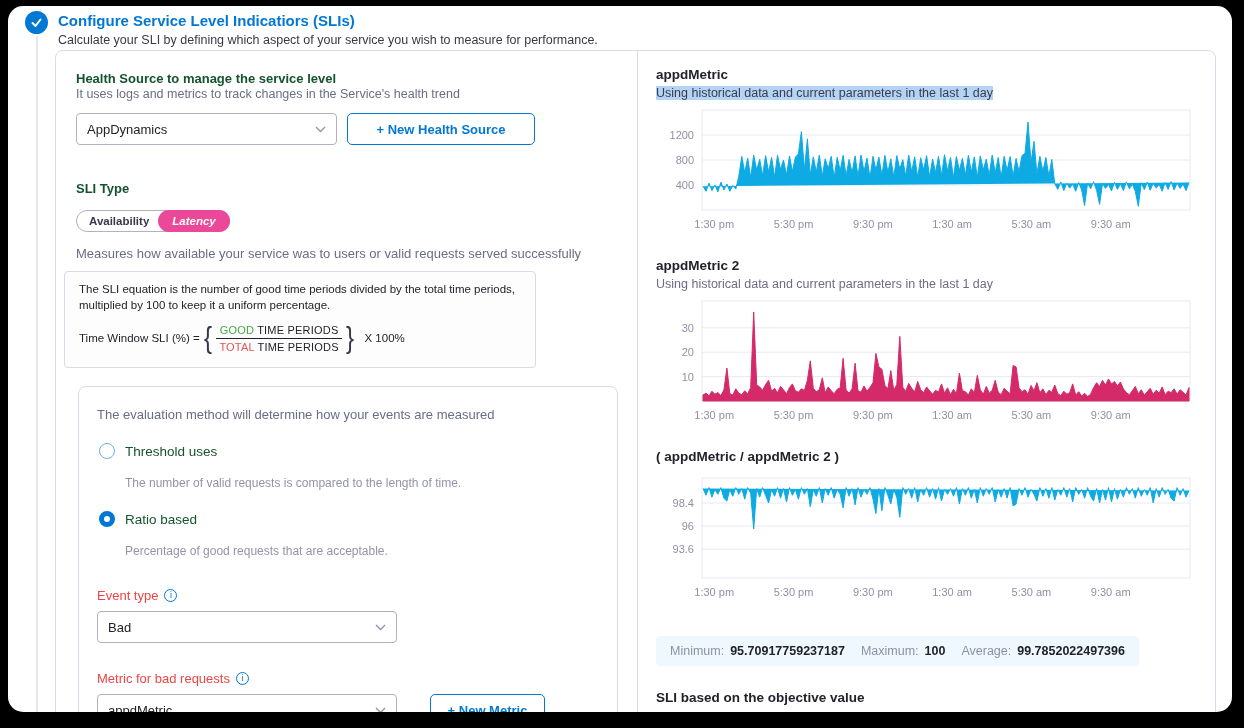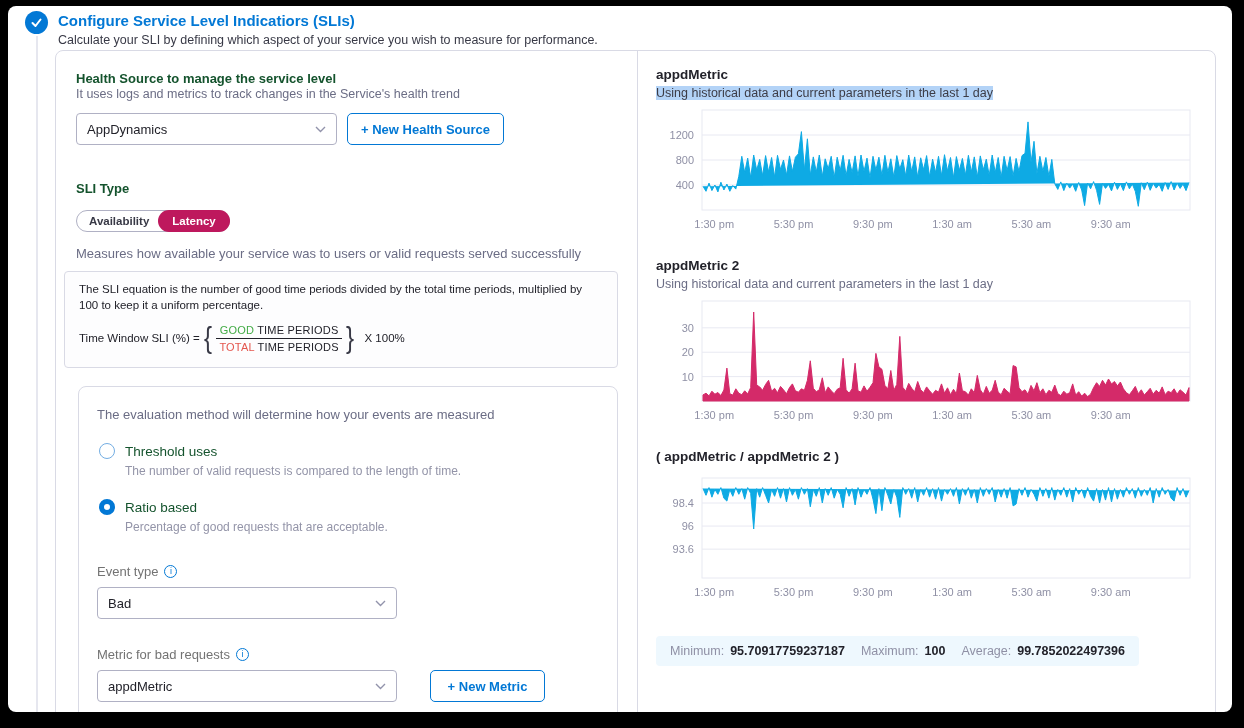--- a/index.html
+++ b/index.html
@@ -1,55 +1,55 @@
 <!DOCTYPE html>
 <html><head>
 <meta charset="utf-8">
 <style>
   * { margin:0; padding:0; box-sizing:border-box; }
   html,body { width:1244px; height:728px; background:#000; font-family:"Liberation Sans", sans-serif; }
-  .page { position:absolute; left:8px; top:6px; width:1224px; height:706px; background:#fff; border-radius:8px; overflow:hidden; }
+  .page { position:absolute; left:8px; top:6px; width:1224px; height:706px; background:#fff; border-radius:15px; overflow:hidden; }
 
   .stepper-line { position:absolute; left:28px; top:30px; bottom:0; width:2px; background:#e6e7ef; }
   .step-check { position:absolute; left:17px; top:5px; width:23px; height:23px; border-radius:50%; background:#0278d5; display:flex; align-items:center; justify-content:center; }
   .hdr-title { position:absolute; left:50px; top:6px; font-size:15px; font-weight:bold; color:#0278d5; }
   .hdr-sub { position:absolute; left:50px; top:27px; font-size:12.5px; color:#383946; }
 
   .card { position:absolute; left:47px; top:44px; width:1161px; height:700px; border:1px solid #d9dae5; border-radius:8px; display:flex; background:#fff; }
   .left-pane { width:582px; border-right:1px solid #d9dae5; padding:20px 20px 0 20px; }
   .right-pane { flex:1; padding:16px 0 0 18px; }
 
   .lbl-bold { font-size:13px; font-weight:bold; color:#14532d; }
   .lbl-gray { font-size:12.5px; color:#6b6d85; }
   .row { display:flex; align-items:flex-start; }
 
   .select { height:32px; border:1px solid #b0b1c4; border-radius:4px; background:#fff; display:flex; align-items:center; padding:0 10px; font-size:13px; color:#22222a; }
   .select .val { flex:1; }
   .btn-outline { height:32px; border:1.5px solid #0278d5; border-radius:5px; background:#fff; color:#0278d5; font-weight:bold; font-size:13px; display:flex; align-items:center; justify-content:center; cursor:pointer; }
 
   .pills { display:inline-flex; border:1px solid #b0b1c4; border-radius:999px; align-items:center; }
   .pill { font-size:11.5px; font-weight:bold; color:#383946; padding:4px 10px 4px 12px; }
-  .pill.dark { background:#be185d; color:#fff; border-radius:999px; margin:-1px; padding:5px 14px; }
-
-  .eq-box { margin-left:-12px; width:554px; border:1px solid #d9dae5; border-radius:4px; background:#fdfdfe; padding:10px 14px 12px 14px; margin-top:10px; }
+  .pill.dark { background:#ec4899; color:#fff; border-radius:999px; margin:-1px; padding:5px 14px;font-style:italic; }
+
+  .eq-box { margin-left:-12px; width:472px; border:1px solid #d9dae5; border-radius:4px; background:#fdfdfe; padding:10px 14px 12px 14px; margin-top:10px; }
   .eq-box p { font-size:11.5px; color:#22222a; line-height:1.35; }
   .eq-row { display:flex; align-items:center; margin-top:8px; font-size:11.5px; color:#22222a; }
   .frac { text-align:center; font-size:11px; letter-spacing:.2px; }
   .frac .num { display:block; border-bottom:1px solid #22222a; padding:0 4px 2px 4px; }
   .frac .den { display:block; padding-top:2px; }
   .good { color:#42ab45; }
   .total { color:#e4564e; }
   .brace { font-size:30px; font-weight:300; color:#383946; transform:scaleX(.8); margin:0 3px; }
 
   .eval-card { margin-top:18px; margin-left:2px; width:540px; border:1px solid #d9dae5; border-radius:8px; padding:16px 18px 20px 18px; }
   .radio-row { display:flex; margin-top:20px; }
   .radio { width:16px; height:16px; border-radius:50%; border:1.5px solid #74aee3; background:#fff; margin:1px 10px 0 2px; flex:none; }
   .radio.on { border:5px solid #0278d5; }
-  .radio-sub { font-size:12px; color:#9394a8; margin-top:4px; }
-  .field-lbl { font-size:13px; color:#737373; display:flex; align-items:center; }
+  .radio-sub { font-size:12px; color:#9394a8; margin-top:16px; }
+  .field-lbl { font-size:13px; color:#ef4444; display:flex; align-items:center; }
   .info-icon { width:13px; height:13px; border:1px solid #0278d5; border-radius:50%; color:#0278d5; font-size:9px; line-height:11px; text-align:center; margin-left:6px; font-style:normal; }
   .info-icon::after { content:"i"; }
 
   .chevron-icon { width:11px; height:7px; }
 
   .c-title { font-size:13.5px; font-weight:bold; color:#22222a; }
   .c-sub { font-size:12.5px; color:#6b6d85; margin-top:4px; }
   .c-sub .hl { background:#b3d3f7; color:#3c3c46; }
   .chart-block { margin-bottom:16px; }
   svg text { font-family:"Liberation Sans", sans-serif; }
@@ -78,21 +78,21 @@
     <div class="left-pane">
       <div class="lbl-bold">Health Source to manage the service level</div>
       <div class="lbl-gray" style="margin-top:1px">It uses logs and metrics to track changes in the Service's health trend</div>
       <div class="row" style="margin-top:12px">
         <div class="select" style="width:261px">
           <span class="val">AppDynamics</span>
           <svg class="chevron-icon" viewBox="0 0 11 7">
               <path d="M1 1l4.5 4.5L10 1" fill="none" stroke="#9293ab" stroke-width="1.4"></path>
             </svg>
         </div>
-        <button class="btn-outline" style="width:157px; margin-left:10px">+ New Health Source</button>
+        <button class="btn-outline" style="width:188px; margin-left:10px">+ New Health Source</button>
       </div>
 
       <div class="lbl-bold" style="margin-top:36px">SLI Type</div>
       <div class="pills" style="margin-top:14px">
         <span class="pill">Availability</span>
         <span class="pill dark">Latency</span>
       </div>
       <div class="lbl-gray" style="margin-top:14px; font-size:13px">Measures how available your service was to users or valid requests served successfully</div>
 
       <div class="eq-box">
@@ -220,15 +220,16 @@
 
       <div class="stats-bar">
         <span class="s-label">Minimum:</span>
         <span class="s-val">95.70917759237187</span>
         <span class="s-label">Maximum:</span>
         <span class="s-val">100</span>
         <span class="s-label">Average:</span>
         <span class="s-val">99.7852022497396</span>
       </div>
 
+      <div class="footer-title">SLI based on the objective value</div>
     </div>
   </div>
 </div>
 
 </body></html>

